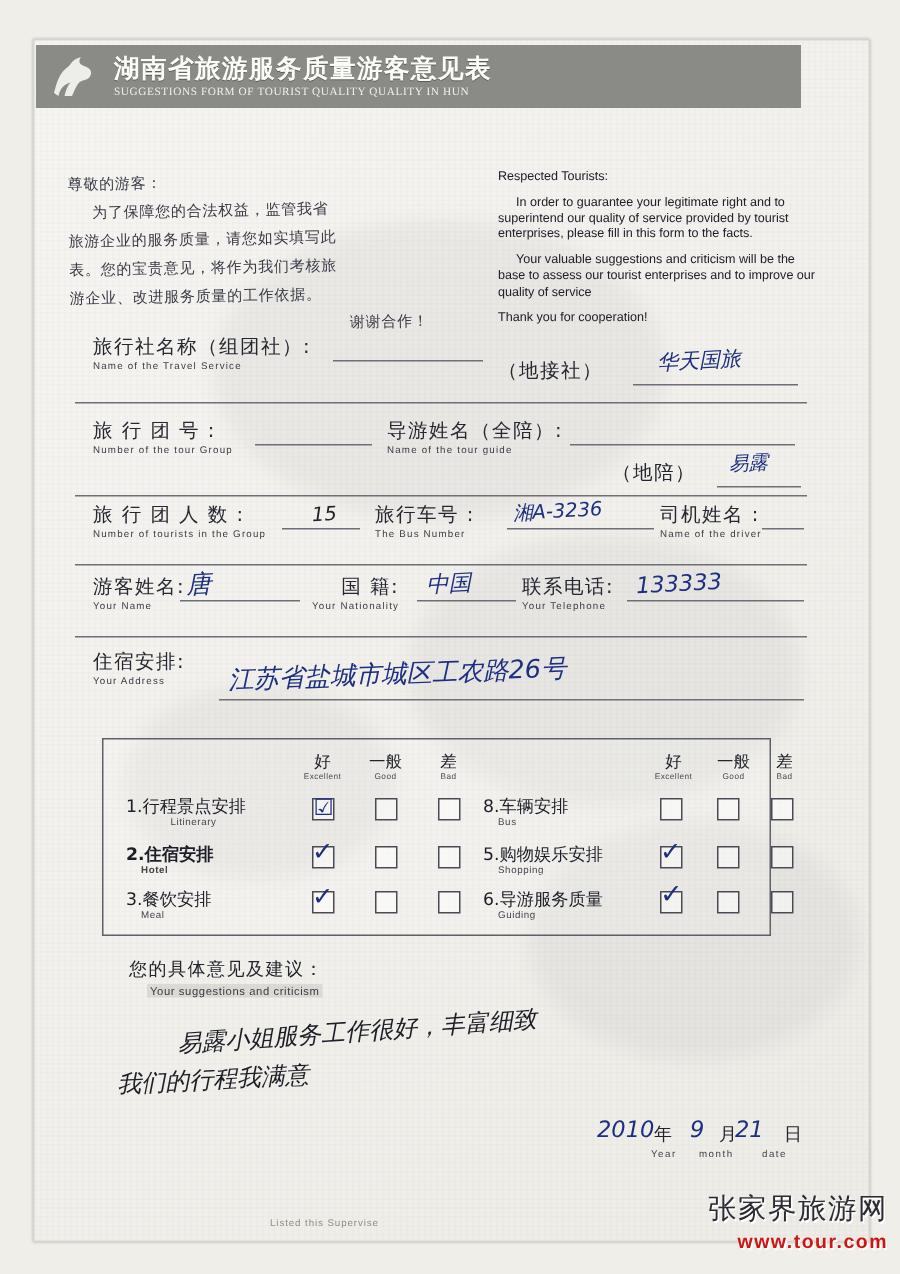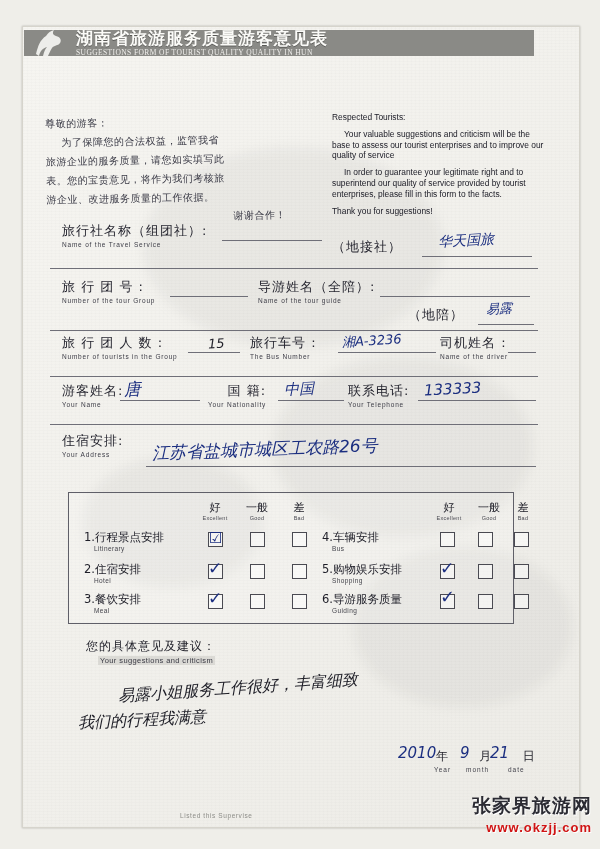--- a/index.html
+++ b/index.html
@@ -34,21 +34,21 @@
   .noise{
     position:absolute;inset:0;
     background-image:
       repeating-linear-gradient(0deg, rgba(0,0,0,0.012) 0px, rgba(0,0,0,0.012) 1px, transparent 1px, transparent 3px),
       repeating-linear-gradient(90deg, rgba(0,0,0,0.010) 0px, rgba(0,0,0,0.010) 1px, transparent 1px, transparent 4px);
     pointer-events:none;
   }
 
   
   .hdr{
-    position:absolute;left:24px;top:30px;width:510px;height:26px;
+    position:absolute;left:24px;top:30px;width:510px;height:42px;
     background:#8a8a86;
     display:flex;align-items:center;
   }
   .hdr .logo{
     width:40px;height:34px;margin-left:4px;margin-right:8px;
     display:flex;align-items:center;justify-content:center;
     color:#f2f2ef;
   }
   .hdr .titles{display:flex;flex-direction:column;justify-content:center;}
   .hdr .t-cn{
@@ -160,21 +160,21 @@
   .footnote{
     position:absolute;left:180px;top:812px;
     font-size:6.5px;color:#8d8d88;letter-spacing:0.6px;
   }
 
   
   .site{
     position:absolute;right:8px;bottom:14px;text-align:right;
   }
   .site .s1{
-    font-family:"DejaVu Sans", sans-serif;font-size:19px;font-weight:bold;color:#2b2b33;
+    font-family:"DejaVu Sans", sans-serif;font-size:19px;font-weight:normal;color:#2b2b33;
     letter-spacing:1px;
     text-shadow:1px 1px 0 #fff;
   }
   .site .s2{
     font-family:"Liberation Sans", sans-serif;font-size:13px;font-weight:bold;color:#d01414;
     letter-spacing:1px;margin-top:1px;
     text-shadow:1px 1px 0 #fff;
   }
 </style>
 </head>
@@ -205,23 +205,23 @@
     <div>尊敬的游客：</div>
     <div class="ind">为了保障您的合法权益，监管我省</div>
     <div>旅游企业的服务质量，请您如实填写此</div>
     <div>表。您的宝贵意见，将作为我们考核旅</div>
     <div>游企业、改进服务质量的工作依据。</div>
     <div class="sig">谢谢合作！</div>
   </div>
 
   <div class="intro-en">
     <p>Respected Tourists:</p>
+    <p class="ind">In order to guarantee your legitimate right and to superintend our quality of service provided by tourist enterprises, please fill in this form to the facts.</p>
     <p class="ind">Your valuable suggestions and criticism will be the base to assess our tourist enterprises and to improve our quality of service</p>
-    <p class="ind">In order to guarantee your legitimate right and to superintend our quality of service provided by tourist enterprises, please fill in this form to the facts.</p>
-    <p>Thank you for suggestions!</p>
+    <p>Thank you for cooperation!</p>
   </div>
 
   <div class="fld" style="left:62px;top:222px;">
     <div class="lbl-cn">旅行社名称（组团社）:</div>
     <div class="lbl-en">Name     of    the    Travel    Service</div>
   </div>
   <div class="rule" style="left:222px;top:240px;width:100px;"></div>
   <div class="fld" style="left:332px;top:238px;">
     <div class="lbl-cn">（地接社）</div>
   </div>
@@ -321,49 +321,49 @@
   </div>
   <div class="rate-col-head" style="left:472px;top:500px;">
     <span>一般</span>
     <small>Good</small>
   </div>
   <div class="rate-col-head" style="left:506px;top:500px;">
     <span>差</span>
     <small>Bad</small>
   </div>
 
-  <div class="rate-item" style="left:84px;top:530px;">
+  <div class="rate-item" style="left:84px;top:530px;text-align:center;">
     <span>1.行程景点安排</span>
     <small>Litinerary</small>
   </div>
   <div class="chk" style="left:208px;top:532px;"></div>
   <div class="tick" style="left:209px;top:532px;">☑</div>
   <div class="chk" style="left:250px;top:532px;"></div>
   <div class="chk" style="left:292px;top:532px;"></div>
 
-  <div class="rate-item" style="left:84px;top:562px;">
+  <div class="rate-item" style="left:84px;top:562px;font-weight:bold;">
     <span>2.住宿安排</span>
     <small>Hotel</small>
   </div>
   <div class="chk" style="left:208px;top:564px;"></div>
   <div class="tick" style="left:208px;top:562px;font-size:17px;">✓</div>
   <div class="chk" style="left:250px;top:564px;"></div>
   <div class="chk" style="left:292px;top:564px;"></div>
 
   <div class="rate-item" style="left:84px;top:592px;">
     <span>3.餐饮安排</span>
     <small>Meal</small>
   </div>
   <div class="chk" style="left:208px;top:594px;"></div>
   <div class="tick" style="left:208px;top:592px;font-size:17px;">✓</div>
   <div class="chk" style="left:250px;top:594px;"></div>
   <div class="chk" style="left:292px;top:594px;"></div>
 
   <div class="rate-item" style="left:322px;top:530px;">
-    <span>4.车辆安排</span>
+    <span>8.车辆安排</span>
     <small>Bus</small>
   </div>
   <div class="chk" style="left:440px;top:532px;"></div>
   <div class="chk" style="left:478px;top:532px;"></div>
   <div class="chk" style="left:514px;top:532px;"></div>
 
   <div class="rate-item" style="left:322px;top:562px;">
     <span>5.购物娱乐安排</span>
     <small>Shopping</small>
   </div>
@@ -396,15 +396,15 @@
   <div class="date-hand" style="left:460px;top:744px;">9</div>
   <div class="date-hand" style="left:490px;top:744px;">21</div>
   <div style="position:absolute;left:434px;top:766px;font-size:6.5px;color:#43434c;letter-spacing:1px;">Year</div>
   <div style="position:absolute;left:466px;top:766px;font-size:6.5px;color:#43434c;letter-spacing:1px;">month</div>
   <div style="position:absolute;left:508px;top:766px;font-size:6.5px;color:#43434c;letter-spacing:1px;">date</div>
 
   <div class="footnote">Listed  this  Supervise</div>
 
   <div class="site">
     <div class="s1">张家界旅游网</div>
-    <div class="s2">www.okzjj.com</div>
+    <div class="s2">www.tour.com</div>
   </div>
 </div>
 
 </body></html>

